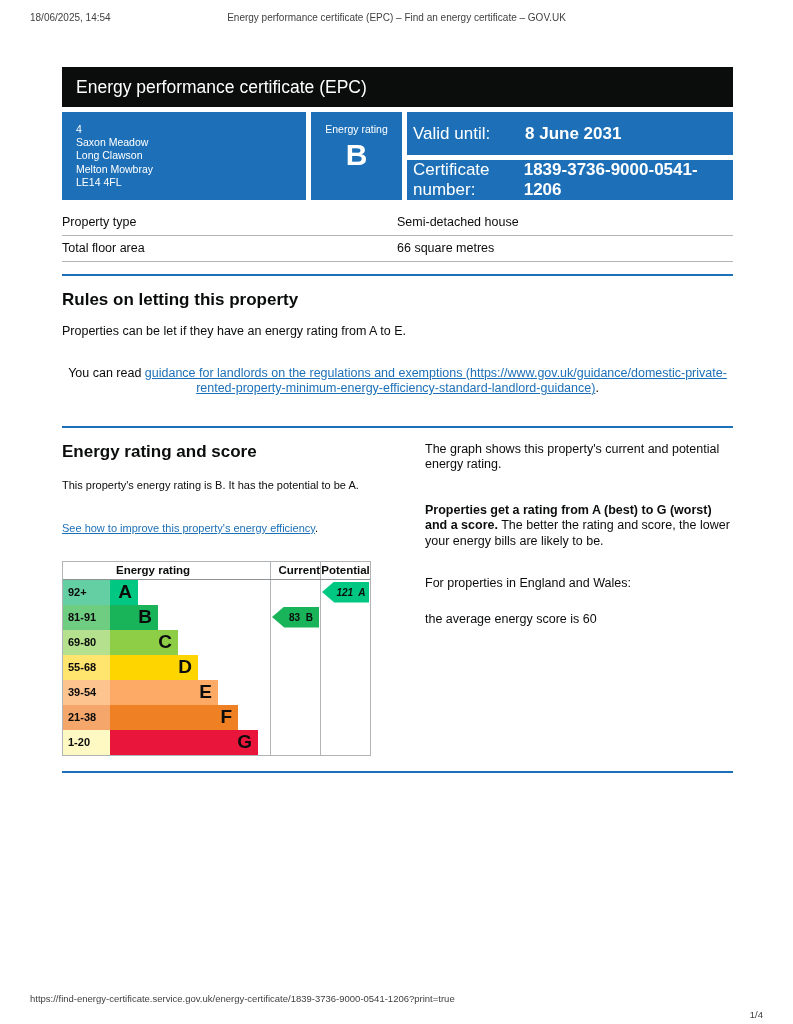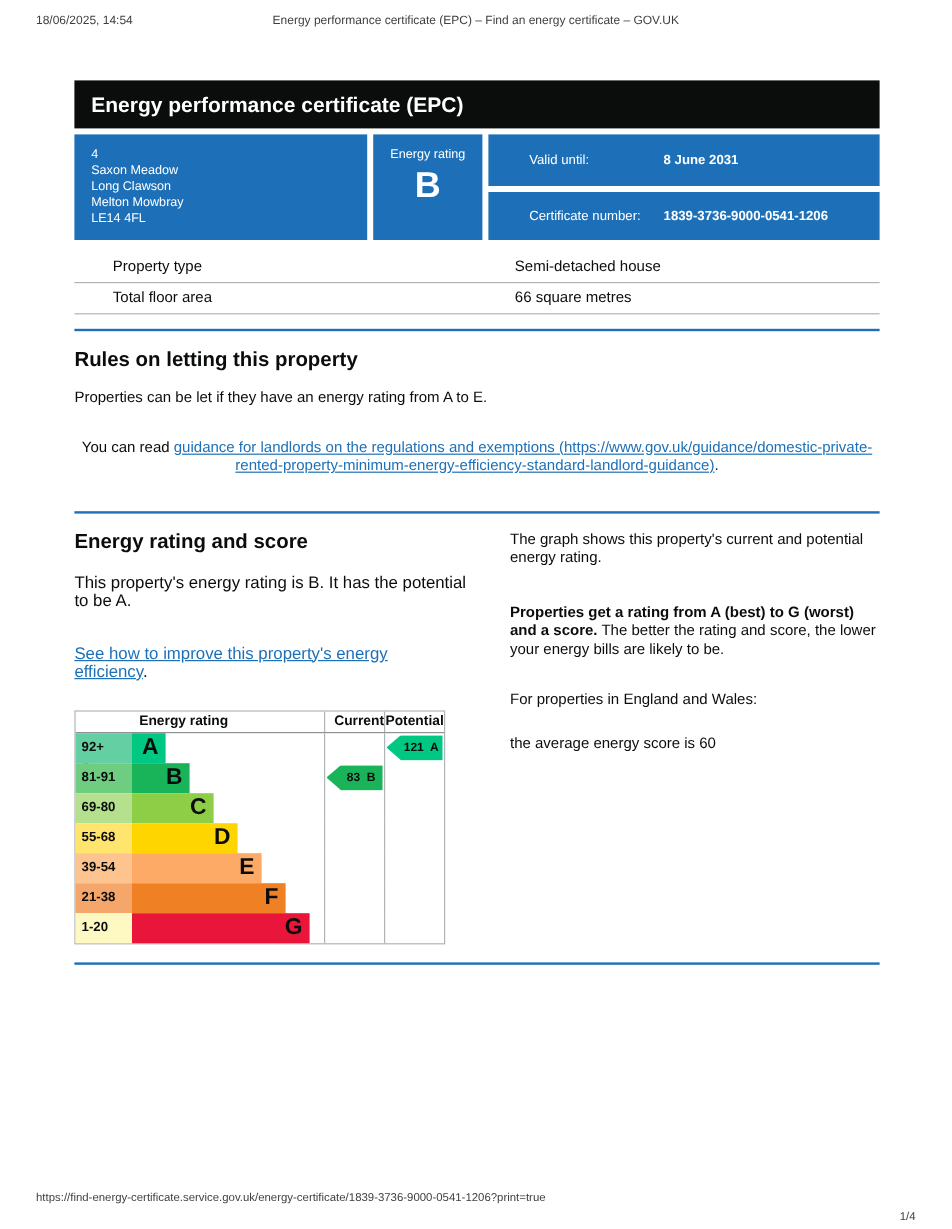--- a/index.html
+++ b/index.html
@@ -16,57 +16,57 @@
   .meta-bottom { position:absolute; top:993px; left:30px; right:30px; height:14px;
     font-size:9.5px; color:#3f3f3f; }
   .meta-url { position:absolute; left:0; top:0; }
   .meta-page { position:absolute; right:0; top:0;margin-top:16px; }
 
   .content { position:absolute; left:62px; top:67px; width:671px; }
 
   
   .title-bar { background:#0b0c0c; height:40px; display:flex; align-items:center;
     padding-left:14px; margin-bottom:5px; }
-  .title-bar h1 { color:#fff; font-size:17.5px; font-weight:bold; }
+  .title-bar h1 { color:#fff; font-size:17.5px; font-weight:normal; }
 
   
   .summary-row { display:flex; gap:5px; height:88px; }
   .blue-box { background:#1d70b8; color:#fff; }
   .addr-box { width:244px; padding:11px 0 0 14px; font-size:10.5px; line-height:13.2px; }
   .rating-box { width:91px; display:flex; flex-direction:column; align-items:center; padding-top:11px; }
   .rating-label { font-size:10.5px; }
   .rating-letter { font-size:30px; font-weight:bold; line-height:34px; margin-top:3px; }
   .summary-right { flex:1; display:flex; flex-direction:column; gap:5px; }
-  .kv-box { display:flex; align-items:center; padding-left:34px; font-size:11px; }
+  .kv-box { display:flex; align-items:center; padding-left:6px; font-size:17px; }
   .kv-box.valid { height:43px; }
   .kv-box.cert  { flex:1; }
   .kv-label { width:112px; }
   .kv-value { font-weight:bold; }
 
   
   .prop-table { margin-top:10px; font-size:12.5px; }
   .prop-row { display:flex; border-bottom:1px solid #b1b4b6; padding:5px 0 6px; }
-  .prop-label { width:335px;margin-left:32px; }
+  .prop-label { width:335px; }
 
   .divider { border:0; border-top:2px solid #1d70b8; margin:0; }
   .div1 { margin-top:12px; }
   .div2 { margin-top:29px; }
   .div3 { margin-top:15px; }
 
   h2 { font-size:17px; font-weight:bold; line-height:20px; }
   .rules h2 { margin-top:14px; }
   .rules p { font-size:12.5px; line-height:15.5px; margin-top:14px; }
   .rules .p2 { margin-top:26px;text-align:center; }
   a.gov-link { color:#1d70b8; text-decoration:underline; cursor:pointer; }
 
   
   .two-col { display:flex; margin-top:14px; }
   .col-left { width:330px; margin-right:33px; }
   .col-right { width:308px; font-size:12.5px; line-height:15.5px; }
-  .col-left p { font-size:14px; line-height:15.5px; margin-top:16px; }
+  .col-left p { font-size:11px; line-height:15.5px; margin-top:16px; }
   .col-left .link-p { margin-top:28px; max-width:272px; }
   .col-right .rp2 { margin-top:30px; }
   .col-right .rp3 { margin-top:27px; }
   .col-right .rp4 { margin-top:20px; }
   .bold { font-weight:bold; }
 
   
   .epc-chart { margin-top:24px; width:309px; border:1px solid #b1b4b6; font-size:11px; }
   .epc-header { display:flex; height:18px; border-bottom:1px solid #8f9295; font-weight:bold; font-size:11.5px; }
   .epc-header .h-score { width:47px; padding-left:5px; border-right:4px solid #14b8a6; line-height:17px;margin-top:40px; }
@@ -161,21 +161,21 @@
           <div id="epc-rows">
               <div class="epc-row">
                 <div class="cell-score" style="background: rgb(99, 207, 163);">92+</div>
                 <div class="cell-band">
                   <div class="band-bar" style="background: rgb(0, 199, 129); width: 28px;">
                     <span class="band-letter">A</span>
                   </div>
                 </div>
                 <div class="cell-current"></div>
                 <div class="cell-potential">
-                  <div class="epc-arrow" style="background: rgb(0, 199, 129); width: 47px;">
+                  <div class="epc-arrow" style="background: rgb(0, 199, 129); width: 47px; font-style: italic;">
                     <span>121  A</span>
                   </div>
                 </div>
               </div>
               <div class="epc-row">
                 <div class="cell-score" style="background: rgb(111, 205, 130);">81-91</div>
                 <div class="cell-band">
                   <div class="band-bar" style="background: rgb(25, 180, 89); width: 48px;">
                     <span class="band-letter">B</span>
                   </div>

